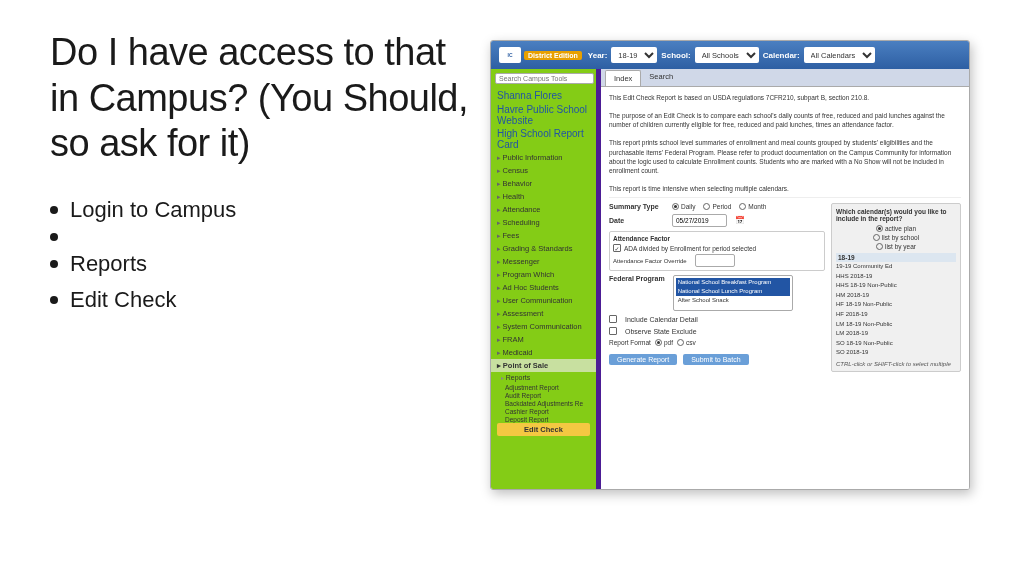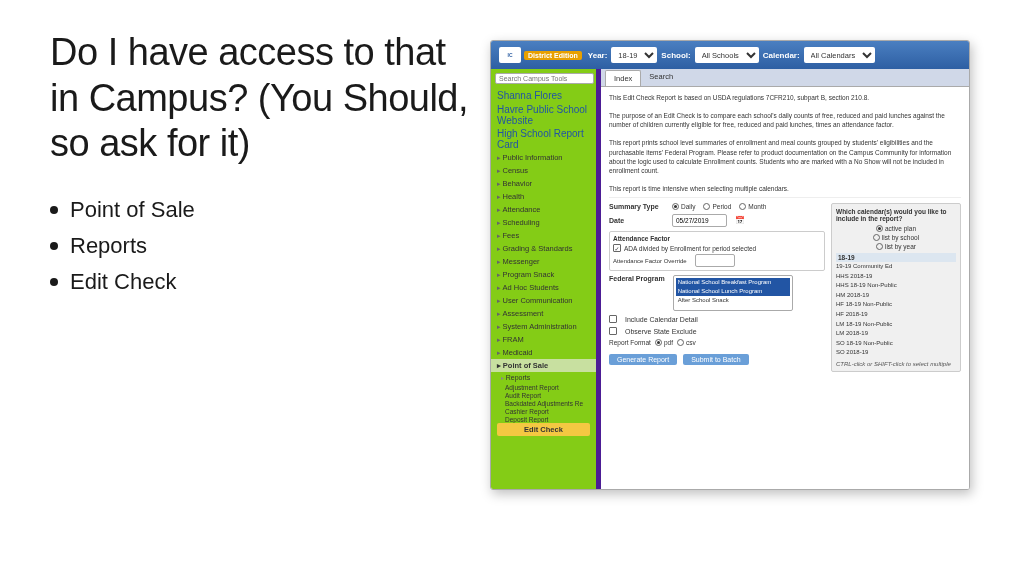--- a/index.html
+++ b/index.html
@@ -500,21 +500,24 @@
 </head>
 <body>
 
 <div class="slide-container">
 
   <div class="left-panel">
     <h1 class="main-title">Do I have access to that in Campus? (You Should, so ask for it)</h1>
     <ul class="bullet-list">
       <li class="bullet-item">
         <span class="bullet-dot"></span>
-        <span>Point of Sale</span>
+        <span>Login to Campus</span>
+      </li>
+      <li class="bullet-item">
+        <span class="bullet-dot"></span>
       </li>
       <li class="bullet-item">
         <span class="bullet-dot"></span>
         <span>Reports</span>
       </li>
       <li class="bullet-item">
         <span class="bullet-dot"></span>
         <span>Edit Check</span>
       </li>
     </ul>
@@ -556,25 +559,25 @@
           <span class="sidebar-link">High School Report Card</span>
           <div class="sidebar-menu-item">Public Information</div>
           <div class="sidebar-menu-item">Census</div>
           <div class="sidebar-menu-item">Behavior</div>
           <div class="sidebar-menu-item">Health</div>
           <div class="sidebar-menu-item">Attendance</div>
           <div class="sidebar-menu-item">Scheduling</div>
           <div class="sidebar-menu-item">Fees</div>
           <div class="sidebar-menu-item">Grading &amp; Standards</div>
           <div class="sidebar-menu-item">Messenger</div>
-          <div class="sidebar-menu-item">Program Snack</div>
+          <div class="sidebar-menu-item">Program Which</div>
           <div class="sidebar-menu-item">Ad Hoc Students</div>
           <div class="sidebar-menu-item">User Communication</div>
           <div class="sidebar-menu-item">Assessment</div>
-          <div class="sidebar-menu-item">System Administration</div>
+          <div class="sidebar-menu-item">System Communication</div>
           <div class="sidebar-menu-item">FRAM</div>
           <div class="sidebar-menu-item">Medicaid</div>
           <div class="sidebar-highlighted">▸ Point of Sale</div>
           <div class="sidebar-sub-item">Reports</div>
           <div style="padding-left:14px; font-size:6.5px; color:#333; padding-top:1px; cursor:pointer;">Adjustment Report</div>
           <div style="padding-left:14px; font-size:6.5px; color:#333; padding-top:1px; cursor:pointer;">Audit Report</div>
           <div style="padding-left:14px; font-size:6.5px; color:#333; padding-top:1px; cursor:pointer;">Backdated Adjustments Re</div>
           <div style="padding-left:14px; font-size:6.5px; color:#333; padding-top:1px; cursor:pointer;">Cashier Report</div>
           <div style="padding-left:14px; font-size:6.5px; color:#333; padding-top:1px; cursor:pointer;">Deposit Report</div>
           <div class="sidebar-edit-check-btn">Edit Check</div>

